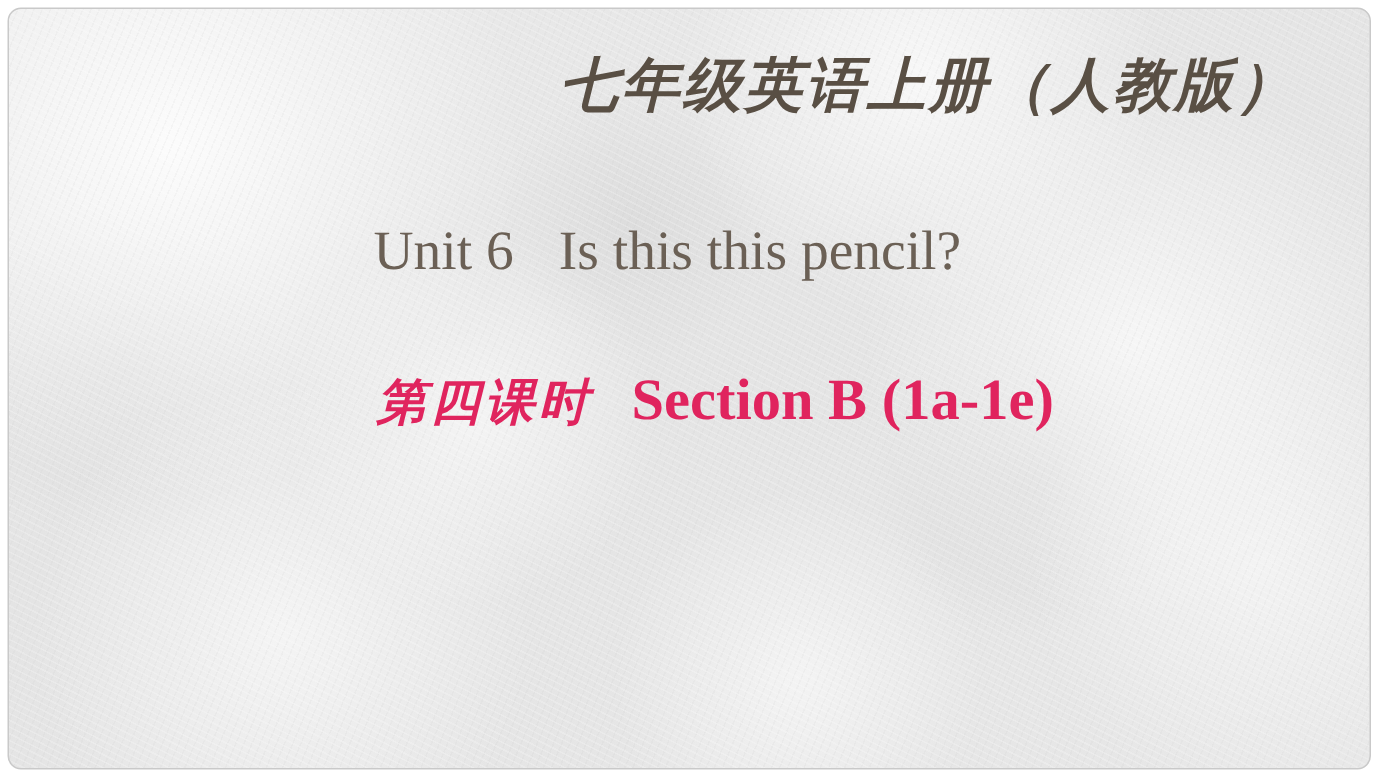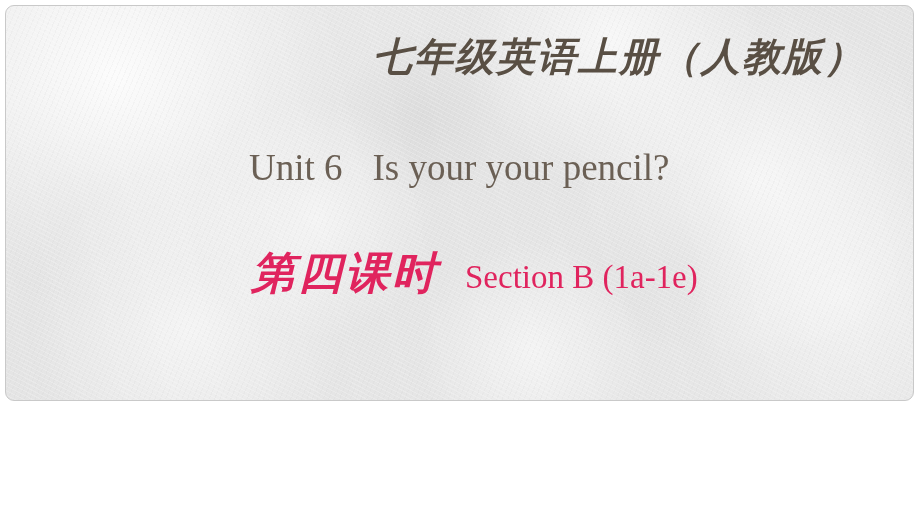--- a/index.html
+++ b/index.html
@@ -14,21 +14,21 @@
     background: #ffffff;
     overflow: hidden;
     font-family: "Liberation Serif", "DejaVu Serif", serif;
   }
   
   #slide-panel {
     position: absolute;
     left: 5px;
     top: 5px;
     width: 909px;
-    height: 396px;
+    height: 508px;
     border-radius: 9px;
     border: 1px solid #c9c9c9;
     box-sizing: border-box;
     background-color: #e6e6e6;
     background-image:
       radial-gradient(circle at 12% 18%, rgba(255,255,255,0.85) 0, rgba(255,255,255,0) 26%),
       radial-gradient(circle at 67% 9%,  rgba(255,255,255,0.70) 0, rgba(255,255,255,0) 21%),
       radial-gradient(circle at 34% 54%, rgba(255,255,255,0.60) 0, rgba(255,255,255,0) 19%),
       radial-gradient(circle at 83% 44%, rgba(255,255,255,0.65) 0, rgba(255,255,255,0) 23%),
       radial-gradient(circle at 20% 82%, rgba(255,255,255,0.60) 0, rgba(255,255,255,0) 20%),
@@ -84,50 +84,50 @@
   
   #period-line {
     position: absolute;
     left: 245px;
     top: 238px;
     white-space: nowrap;
     color: #e0245e;
   }
   #period-line .cn {
     font-family: "DejaVu Serif", "Liberation Serif", serif;
-    font-size: 44px;
+    font-size: 33px;
     font-weight: 700;
     font-style: italic;
     letter-spacing: 3px;
     color: #e0245e;
     vertical-align: baseline;
   }
   #period-line .gap { display: inline-block; width: 26px; }
   #period-line .en {
     font-family: "Liberation Serif", "DejaVu Serif", serif;
-    font-size: 33px;
-    font-weight: 400;
+    font-size: 39px;
+    font-weight: 700;
     color: #e0245e;
     vertical-align: baseline;
   }
 </style>
 </head>
 <body>
 
 <div id="slide-canvas">
 
   <div id="slide-panel">
     <div id="paper-grain"></div>
 
     <div id="course-line">
       <span>七年级英语上册（人教版）</span>
     </div>
 
     <div id="unit-line">
-      <span>Unit 6</span><span class="gap"></span><span>Is your your pencil?</span>
+      <span>Unit 6</span><span class="gap"></span><span>Is this this pencil?</span>
     </div>
 
     <div id="period-line">
       <span class="cn">第四课时</span><span class="gap"></span><span class="en">Section B (1a-1e)</span>
     </div>
 
   </div>
 </div>
 
 </body></html>

